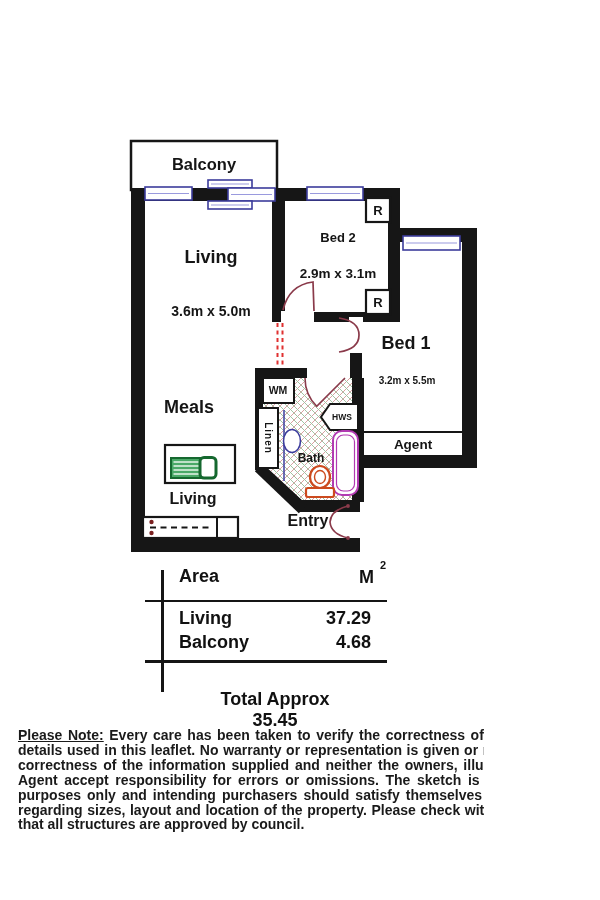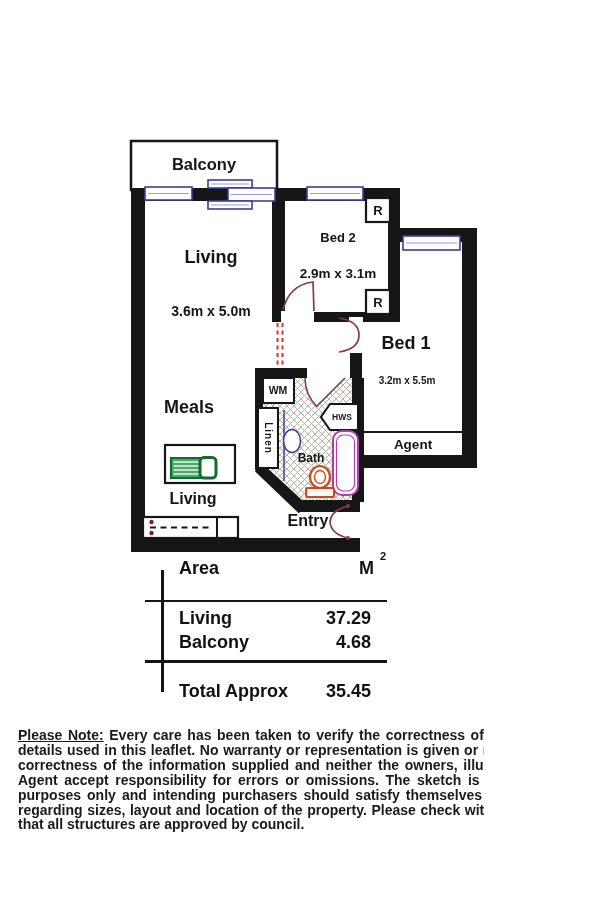--- a/index.html
+++ b/index.html
@@ -15,30 +15,30 @@
   }
   .lbl.vert{
     writing-mode:vertical-rl;transform:translate(-50%,-50%);
     letter-spacing:1px;
   }
   
   .area-table{position:absolute;left:145px;top:566px;width:242px;height:128px;font-weight:bold;}
   .area-table .vline{position:absolute;left:16px;top:4px;width:3px;height:122px;background:#151515;}
   .t-row{display:flex;justify-content:space-between;align-items:center;
          padding-left:34px;padding-right:16px;font-size:18px;}
-  .t-header{height:34px;display:flex;justify-content:space-between;align-items:flex-end;
+  .t-header{height:34px;display:flex;justify-content:space-between;
             padding-left:34px;padding-right:16px;font-size:18px;padding-bottom:21px;box-sizing:border-box;}
   .unit-wrap{position:relative;}
   .unit-sup{font-size:11px;position:relative;top:-7px;margin-left:6px;margin-right:-15px;}
   .t-rule{border:none;background:#151515;margin:0;}
   .t-rule.thin{height:2px;}
   .t-rule.thick{height:3px;}
   .t-row.r1{height:24px;margin-top:4px;}
   .t-row.r2{height:24px;}
-  .t-row.total{height:26px;margin-top:15px;}
+  .t-row.total{height:26px;margin-top:26px;flex-direction:column;}
   .t-rule.thick{margin-top:6px;}
   
   .disclaimer{
     position:absolute;left:18px;top:714px;width:565px;
     font-size:14px;line-height:14.9px;font-weight:bold;
     text-align:justify;color:#1a1a1a;
   }
   .disclaimer .dn{text-decoration:underline;}
 </style>
 </head>

